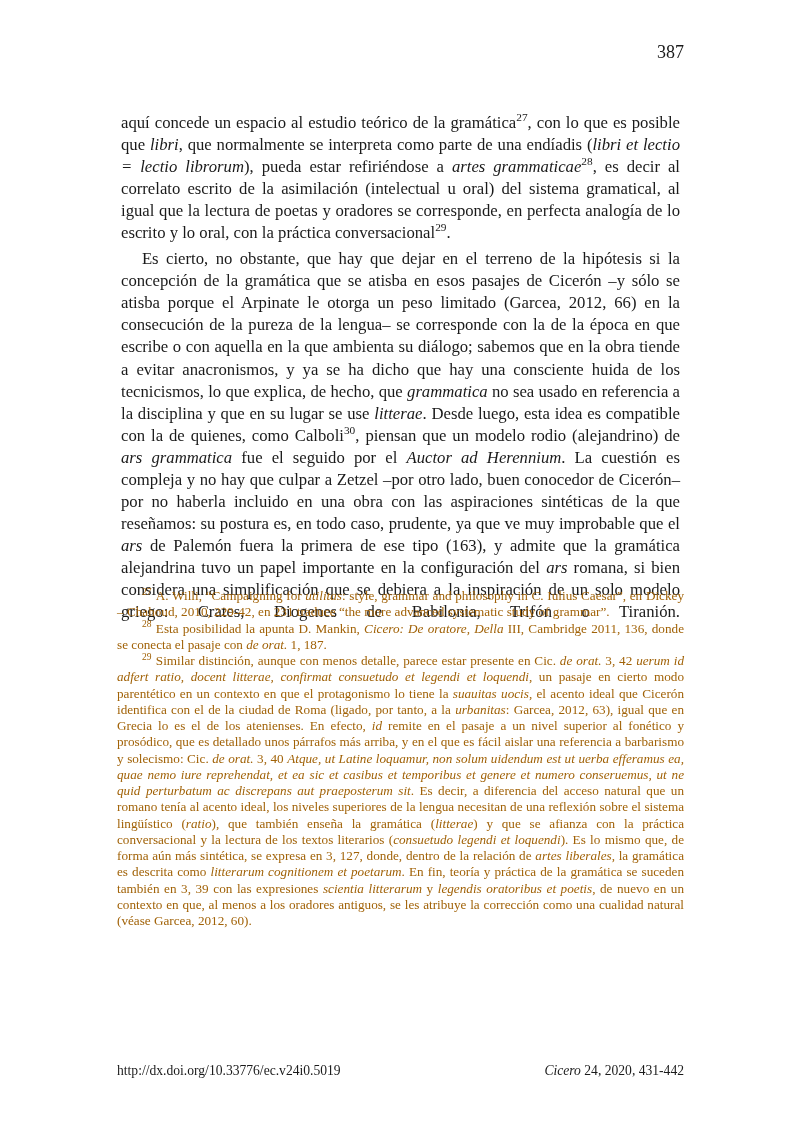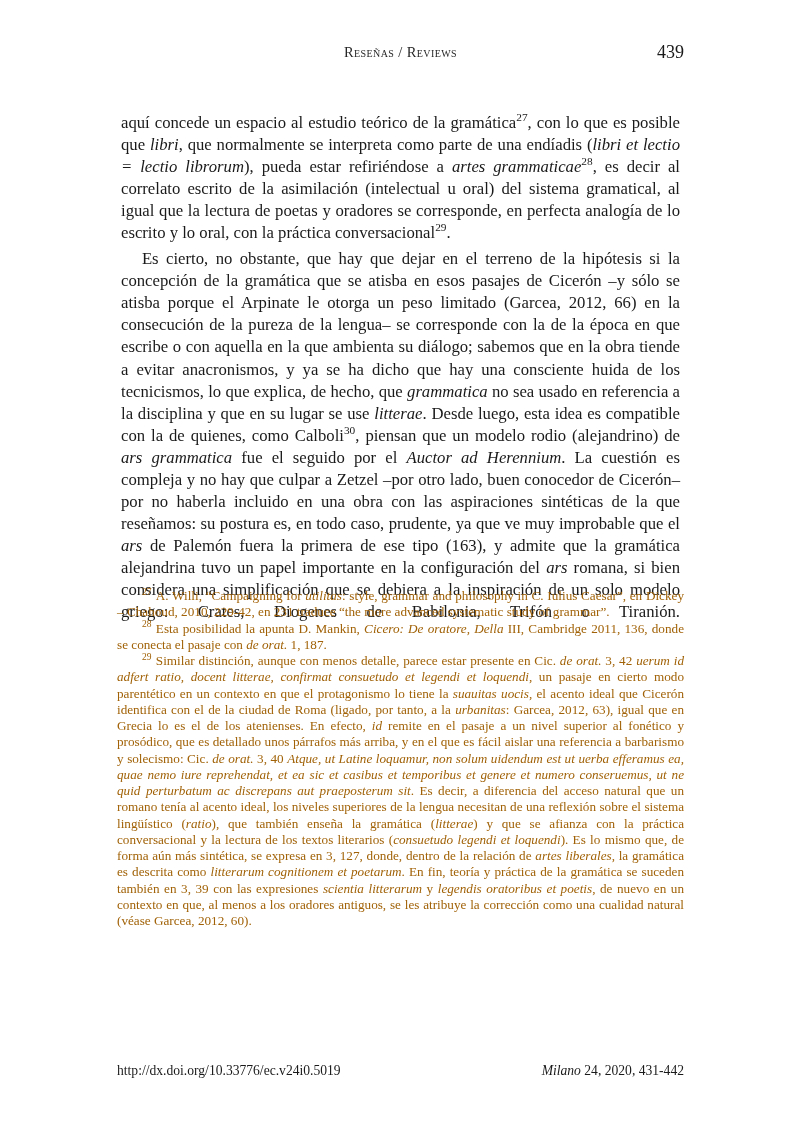--- a/index.html
+++ b/index.html
@@ -126,22 +126,21 @@
     vertical-align: super;
     line-height: 0;
   }
 </style>
 </head>
 <body>
 
 <div class="page">
 
   <div class="running-head">
-    <div class="rh-title">Reseñas / Reviews</div>
-    <div class="rh-folio">439</div>
+    <div class="rh-folio">387</div>
   </div>
 
   <div class="body-block">
     <p>aquí concede un espacio al estudio teórico de la gramática<sup>27</sup>, con lo que es posible que <i>libri</i>, que normalmente se interpreta como parte de una endíadis (<i>libri et lectio = lectio librorum</i>), pueda estar refiriéndose a <i>artes grammaticae</i><sup>28</sup>, es decir al correlato escrito de la asimilación (intelectual u oral) del sistema gramatical, al igual que la lectura de poetas y oradores se corresponde, en perfecta analogía de lo escrito y lo oral, con la práctica conversacional<sup>29</sup>.</p>
     <p>Es cierto, no obstante, que hay que dejar en el terreno de la hipótesis si la concepción de la gramática que se atisba en esos pasajes de Cicerón –y sólo se atisba porque el Arpinate le otorga un peso limitado (Garcea, 2012, 66) en la consecución de la pureza de la lengua– se corresponde con la de la época en que escribe o con aquella en la que ambienta su diálogo; sabemos que en la obra tiende a evitar anacronismos, y ya se ha dicho que hay una consciente huida de los tecnicismos, lo que explica, de hecho, que <i>grammatica</i> no sea usado en referencia a la disciplina y que en su lugar se use <i>litterae</i>. Desde luego, esta idea es compatible con la de quienes, como Calboli<sup>30</sup>, piensan que un modelo rodio (alejandrino) de <i>ars grammatica</i> fue el seguido por el <i>Auctor ad Herennium</i>. La cuestión es compleja y no hay que culpar a Zetzel –por otro lado, buen conocedor de Cicerón– por no haberla incluido en una obra con las aspiraciones sintéticas de la que reseñamos: su postura es, en todo caso, prudente, ya que ve muy improbable que el <i>ars</i> de Palemón fuera la primera de ese tipo (163), y admite que la gramática alejandrina tuvo un papel importante en la configuración del <i>ars</i> romana, si bien considera una simplificación que se debiera a la inspiración de un solo modelo griego: Crates, Diogenes de Babilonia, Trifón o Tiranión.</p>
   </div>
 
   <div class="footnotes">
     <p class="fn">
       <span class="fn-num">27</span><span>A. Willi, “Campaigning for <i>utilitas</i>: style, grammar and philosophy in C. Iulius Caesar”, en Dickey – Chahoud, 2010, 229-42, en 231 traduce “the more advanced systematic study of grammar”.</span>
@@ -149,16 +148,16 @@
     <p class="fn">
       <span class="fn-num">28</span><span>Esta posibilidad la apunta D. Mankin, <i>Cicero: De oratore, Della</i> III, Cambridge 2011, 136, donde se conecta el pasaje con <i>de orat.</i> 1, 187.</span>
     </p>
     <p class="fn">
       <span class="fn-num">29</span><span>Similar distinción, aunque con menos detalle, parece estar presente en Cic. <i>de orat.</i> 3, 42 <i>uerum id adfert ratio, docent litterae, confirmat consuetudo et legendi et loquendi</i>, un pasaje en cierto modo parentético en un contexto en que el protagonismo lo tiene la <i>suauitas uocis</i>, el acento ideal que Cicerón identifica con el de la ciudad de Roma (ligado, por tanto, a la <i>urbanitas</i>: Garcea, 2012, 63), igual que en Grecia lo es el de los atenienses. En efecto, <i>id</i> remite en el pasaje a un nivel superior al fonético y prosódico, que es detallado unos párrafos más arriba, y en el que es fácil aislar una referencia a barbarismo y solecismo: Cic. <i>de orat.</i> 3, 40 <i>Atque, ut Latine loquamur, non solum uidendum est ut uerba efferamus ea, quae nemo iure reprehendat, et ea sic et casibus et temporibus et genere et numero conseruemus, ut ne quid perturbatum ac discrepans aut praeposterum sit</i>. Es decir, a diferencia del acceso natural que un romano tenía al acento ideal, los niveles superiores de la lengua necesitan de una reflexión sobre el sistema lingüístico (<i>ratio</i>), que también enseña la gramática (<i>litterae</i>) y que se afianza con la práctica conversacional y la lectura de los textos literarios (<i>consuetudo legendi et loquendi</i>). Es lo mismo que, de forma aún más sintética, se expresa en 3, 127, donde, dentro de la relación de <i>artes liberales</i>, la gramática es descrita como <i>litterarum cognitionem et poetarum</i>. En fin, teoría y práctica de la gramática se suceden también en 3, 39 con las expresiones <i>scientia litterarum</i> y <i>legendis oratoribus et poetis</i>, de nuevo en un contexto en que, al menos a los oradores antiguos, se les atribuye la corrección como una cualidad natural (véase Garcea, 2012, 60).</span>
     </p>
   </div>
 
   <div class="footer">
     <span class="doi">http://dx.doi.org/10.33776/ec.v24i0.5019</span>
-    <span class="issue"><i>Milano</i> 24, 2020, 431-442</span>
+    <span class="issue"><i>Cicero</i> 24, 2020, 431-442</span>
   </div>
 
 </div>
 
 </body></html>

